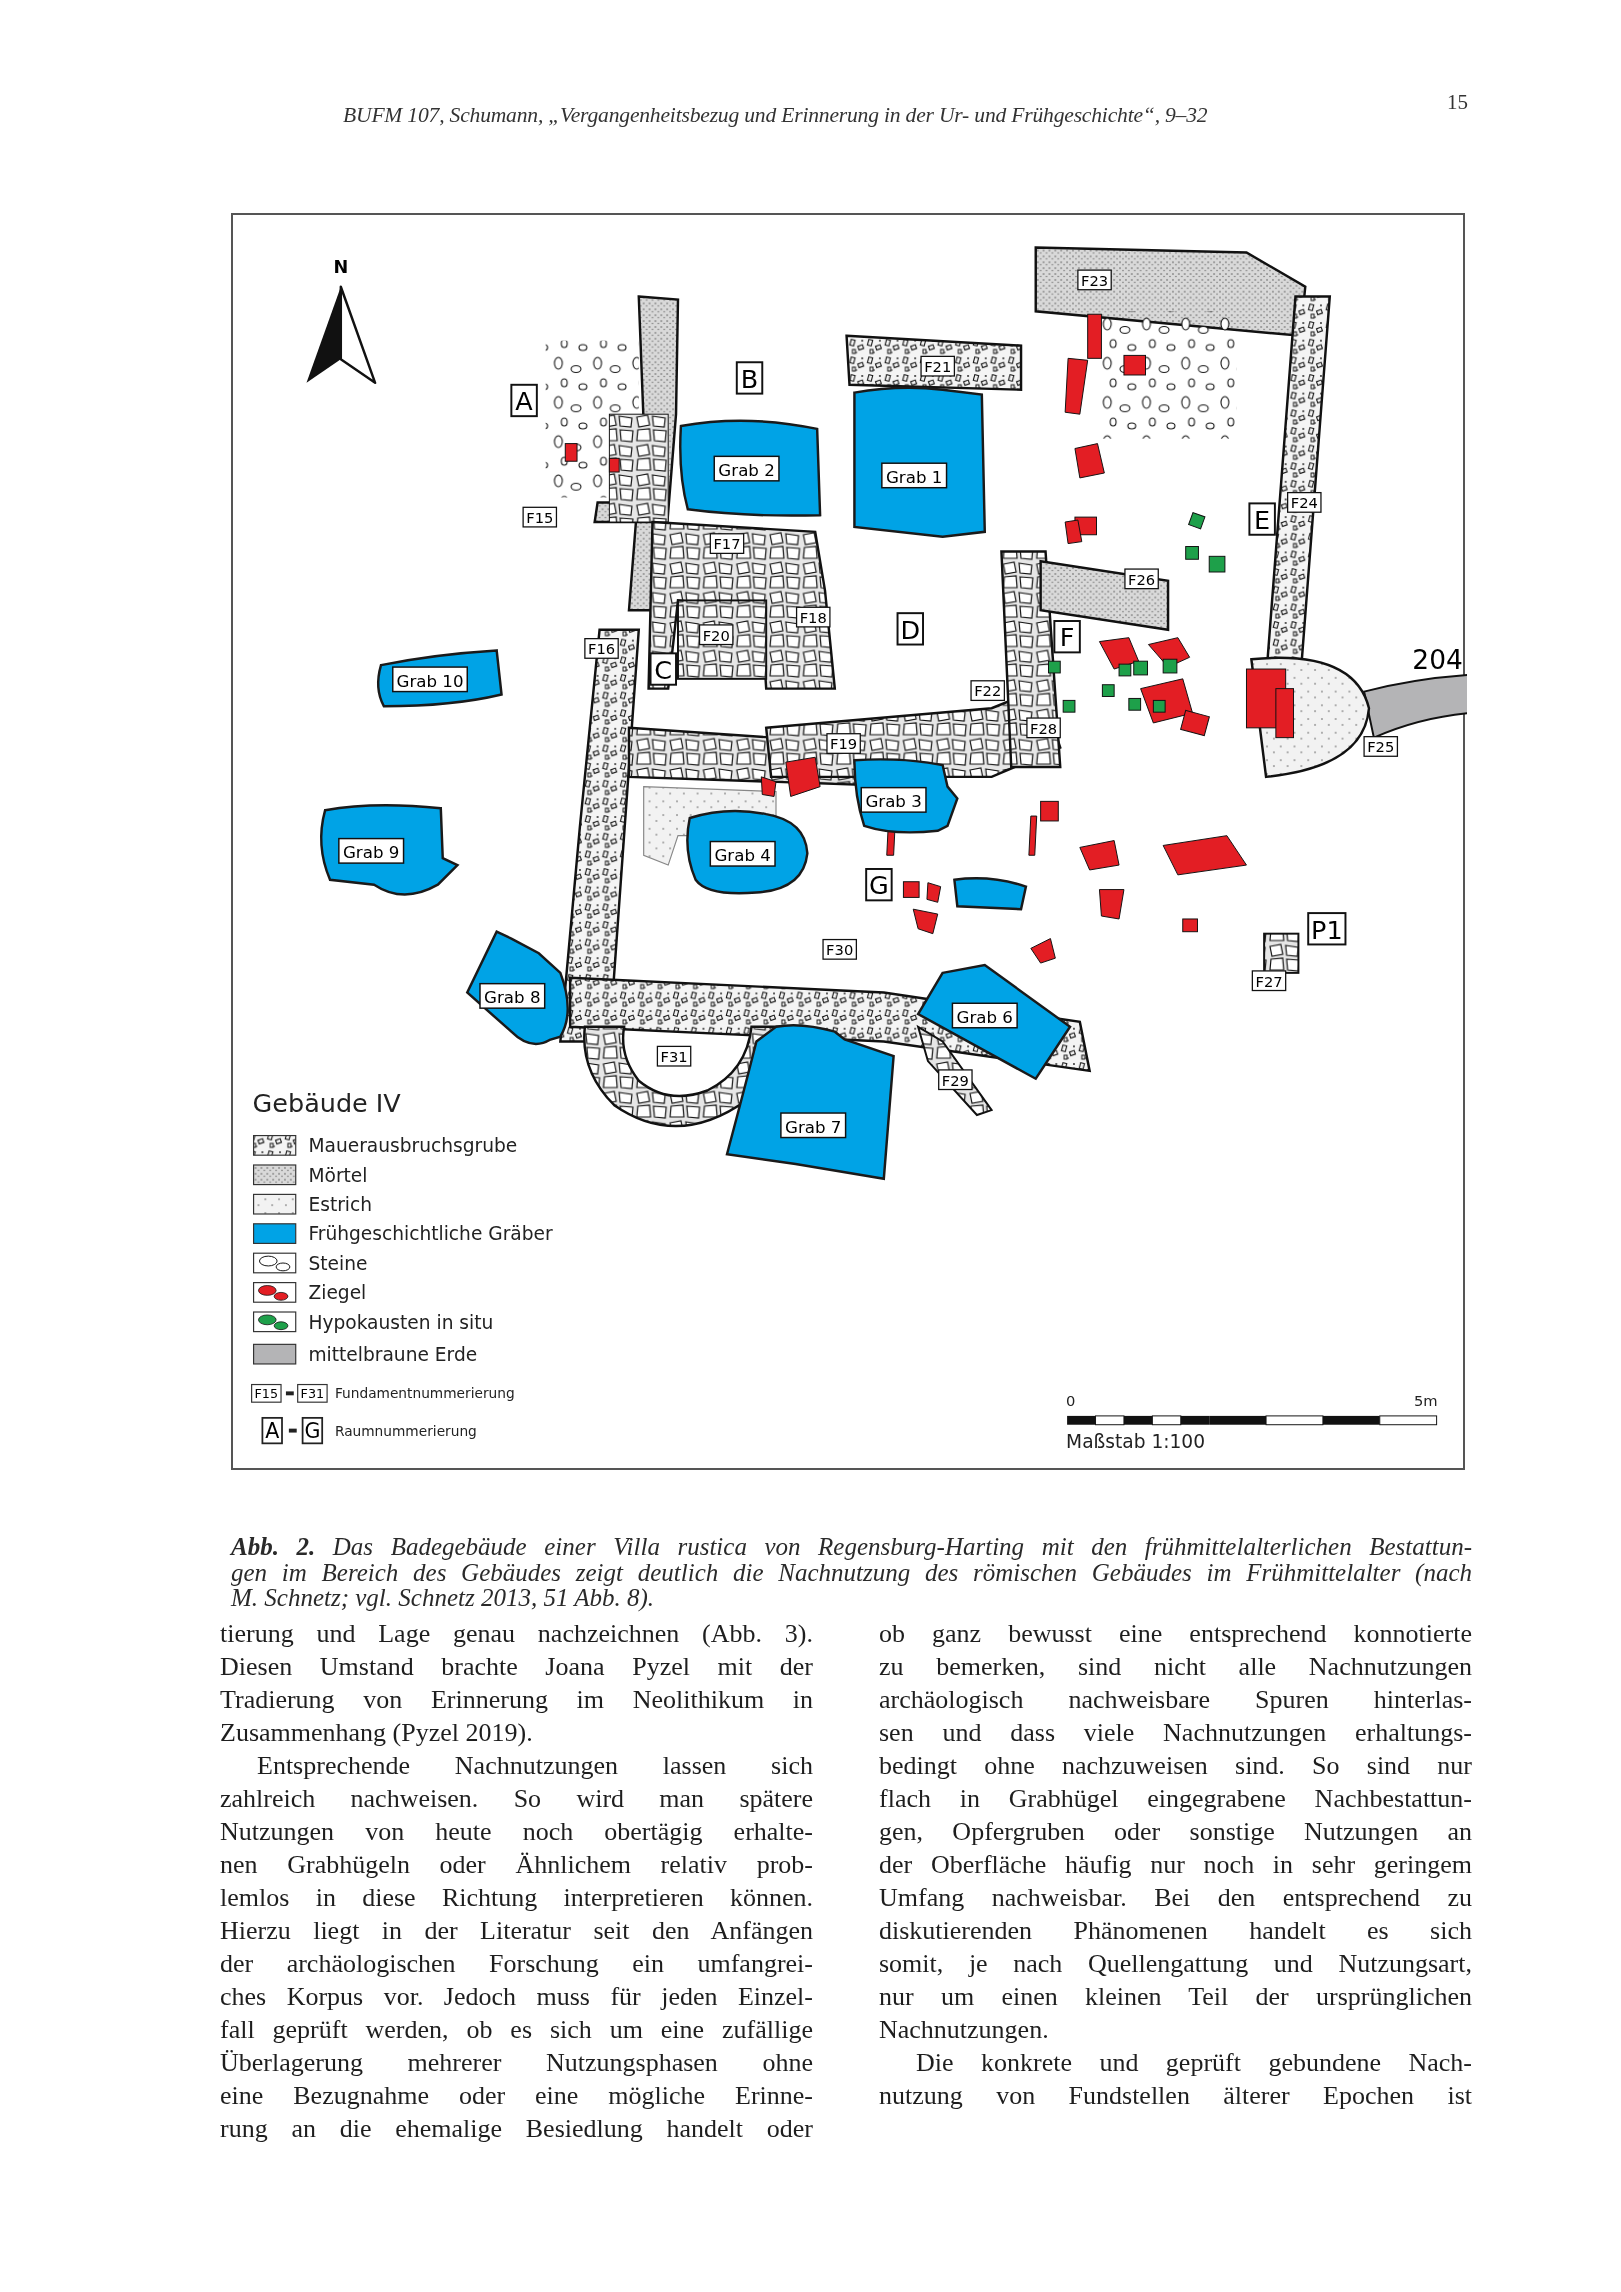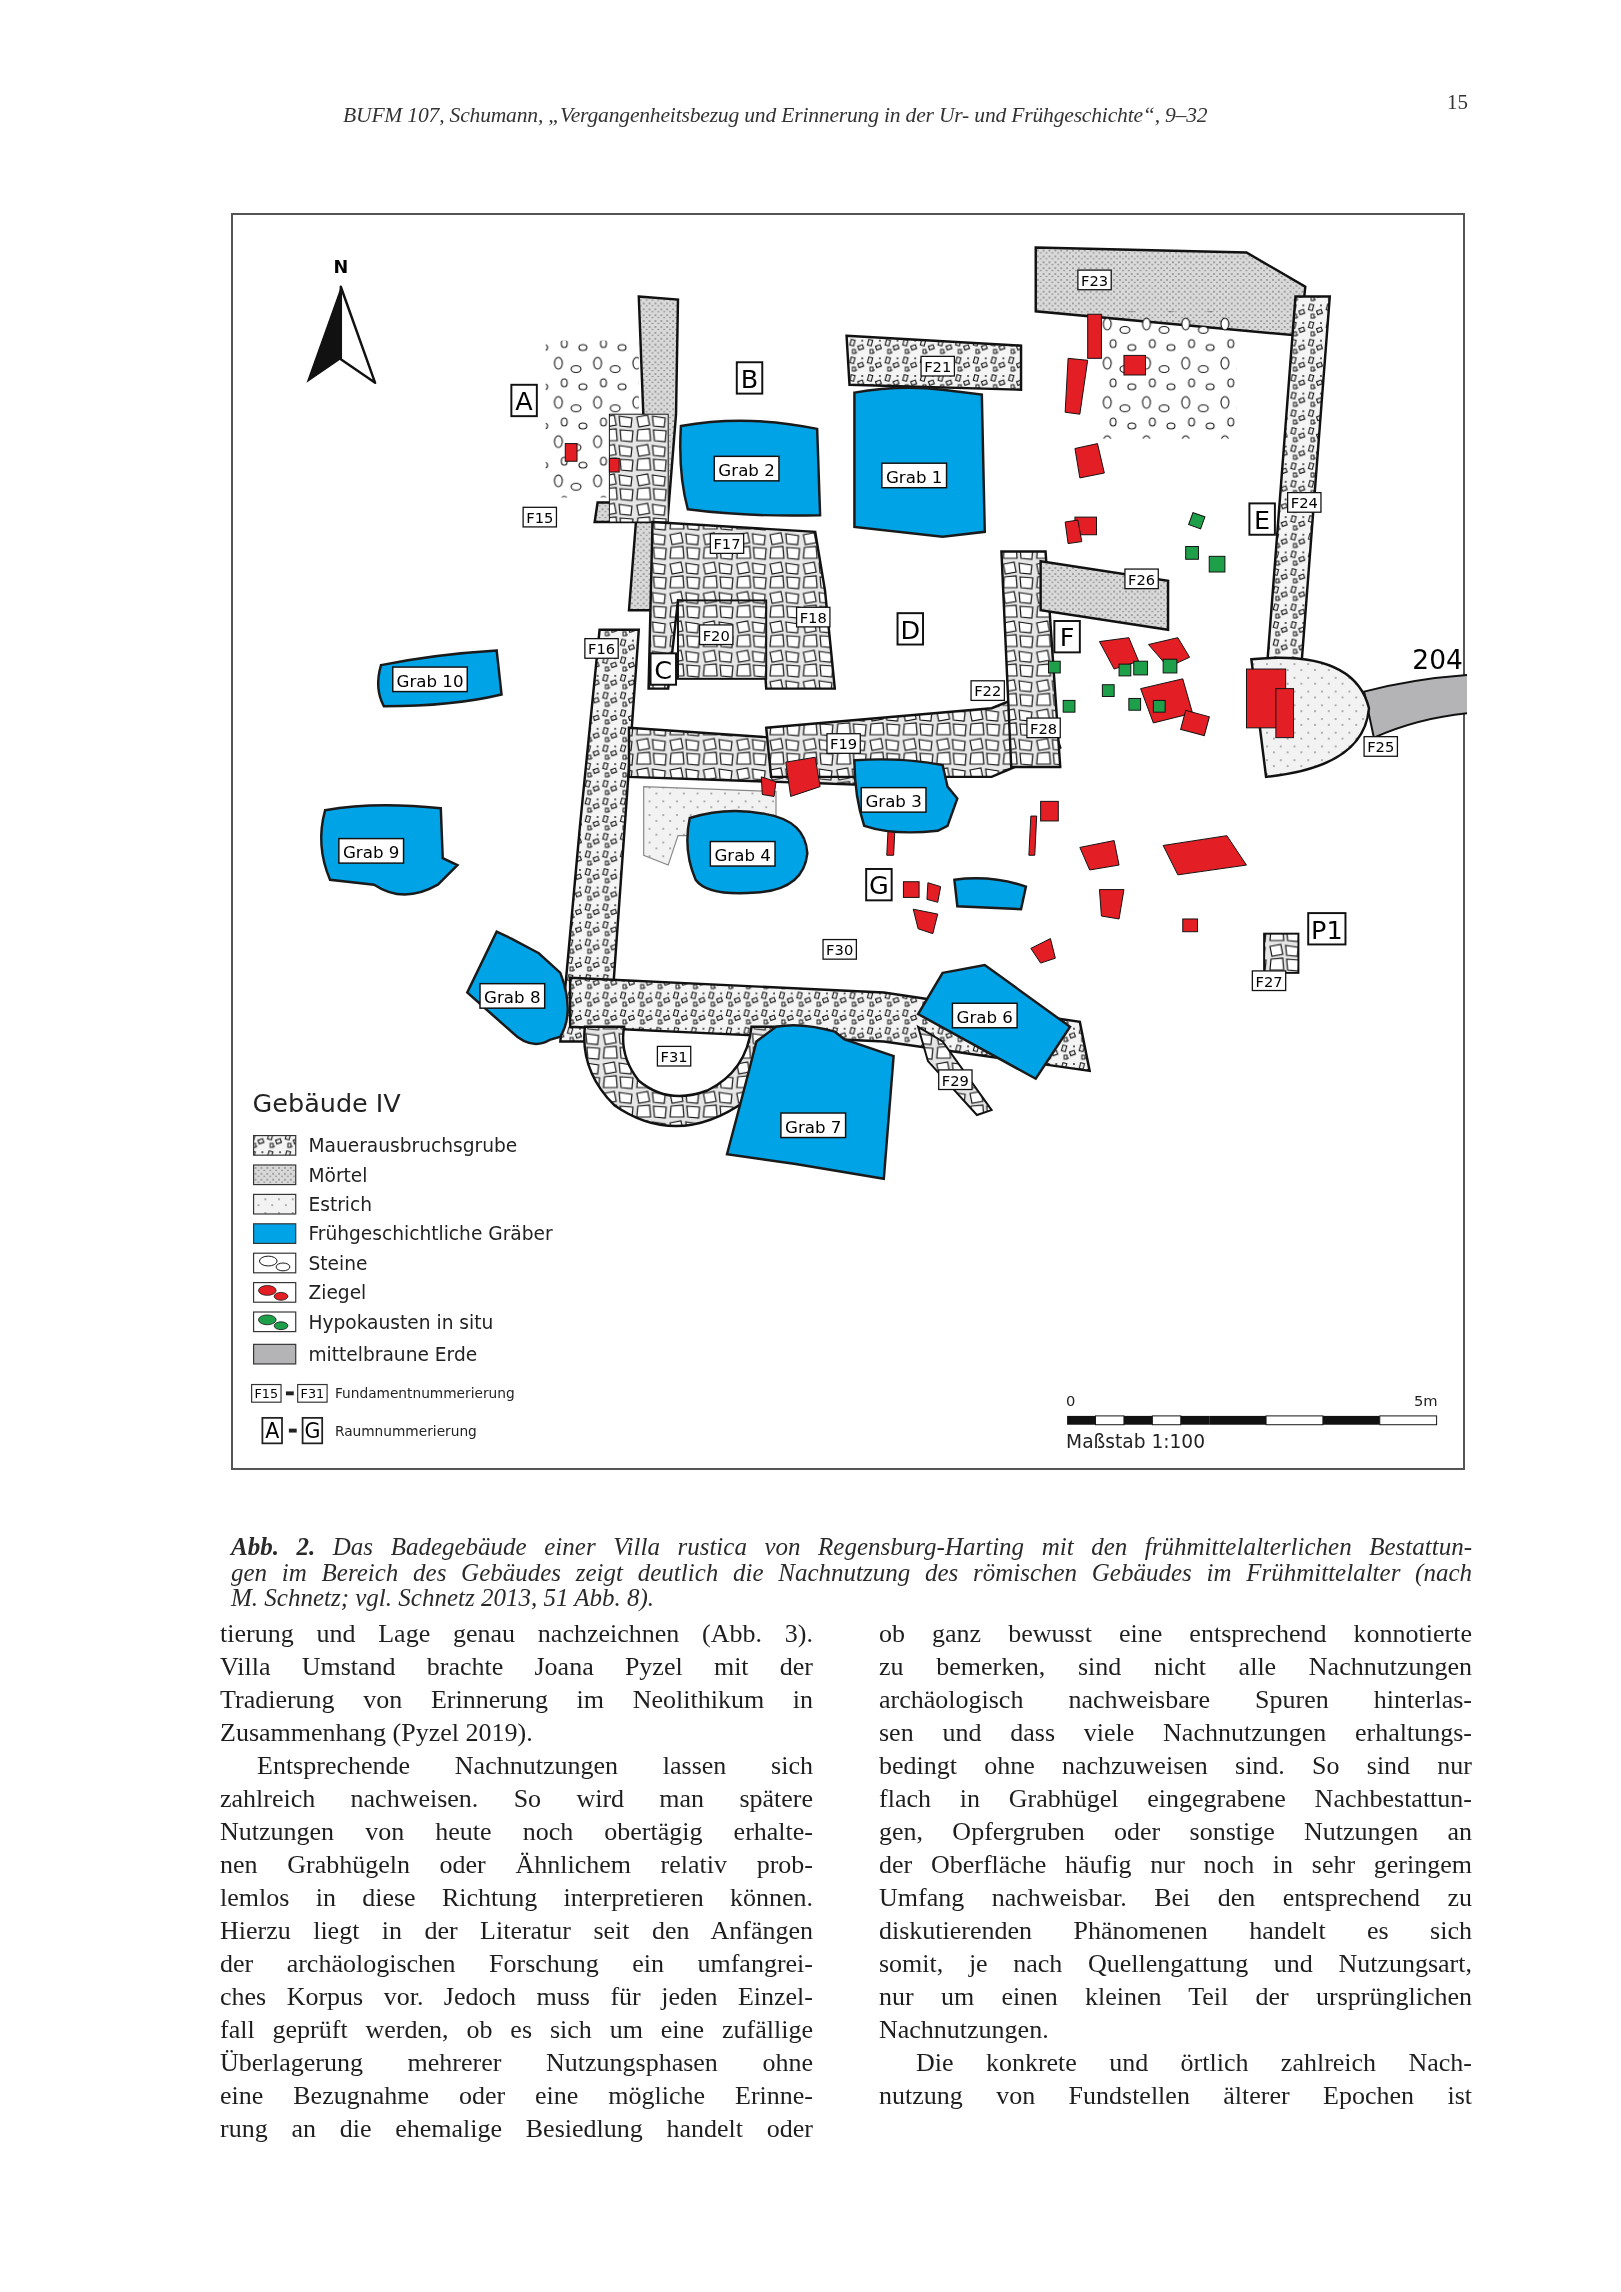--- a/index.html
+++ b/index.html
@@ -403,21 +403,21 @@
 </div>
 
 <div class="caption">
   <span class="line"><b>Abb. 2.</b> <span>Das Badegebäude einer Villa rustica von Regensburg-Harting mit den frühmittelalterlichen Bestattun-</span></span>
   <span class="line">gen im Bereich des Gebäudes zeigt deutlich die Nachnutzung des römischen Gebäudes im Frühmittelalter (nach</span>
   <span class="line last">M. Schnetz; vgl. Schnetz 2013, 51 Abb. 8).</span>
 </div>
 
 <div class="col col-left">
   <span class="line">tierung und Lage genau nachzeichnen (Abb. 3).</span>
-  <span class="line">Villa Umstand brachte Joana Pyzel mit der</span>
+  <span class="line">Diesen Umstand brachte Joana Pyzel mit der</span>
   <span class="line">Tradierung von Erinnerung im Neolithikum in</span>
   <span class="line last">Zusammenhang (Pyzel 2019).</span>
   <span class="line" style="padding-left:37px">Entsprechende Nachnutzungen lassen sich</span>
   <span class="line">zahlreich nachweisen. So wird man spätere</span>
   <span class="line">Nutzungen von heute noch obertägig erhalte-</span>
   <span class="line">nen Grabhügeln oder Ähnlichem relativ prob-</span>
   <span class="line">lemlos in diese Richtung interpretieren können.</span>
   <span class="line">Hierzu liegt in der Literatur seit den Anfängen</span>
   <span class="line">der archäologischen Forschung ein umfangrei-</span>
   <span class="line">ches Korpus vor. Jedoch muss für jeden Einzel-</span>
@@ -434,16 +434,16 @@
   <span class="line">sen und dass viele Nachnutzungen erhaltungs-</span>
   <span class="line">bedingt ohne nachzuweisen sind. So sind nur</span>
   <span class="line">flach in Grabhügel eingegrabene Nachbestattun-</span>
   <span class="line">gen, Opfergruben oder sonstige Nutzungen an</span>
   <span class="line">der Oberfläche häufig nur noch in sehr geringem</span>
   <span class="line">Umfang nachweisbar. Bei den entsprechend zu</span>
   <span class="line">diskutierenden Phänomenen handelt es sich</span>
   <span class="line">somit, je nach Quellengattung und Nutzungsart,</span>
   <span class="line">nur um einen kleinen Teil der ursprünglichen</span>
   <span class="line last">Nachnutzungen.</span>
-  <span class="line" style="padding-left:37px">Die konkrete und örtlich zahlreich Nach-</span>
+  <span class="line" style="padding-left:37px">Die konkrete und geprüft gebundene Nach-</span>
   <span class="line">nutzung von Fundstellen älterer Epochen ist</span>
 </div>
 
 
 </body></html>

